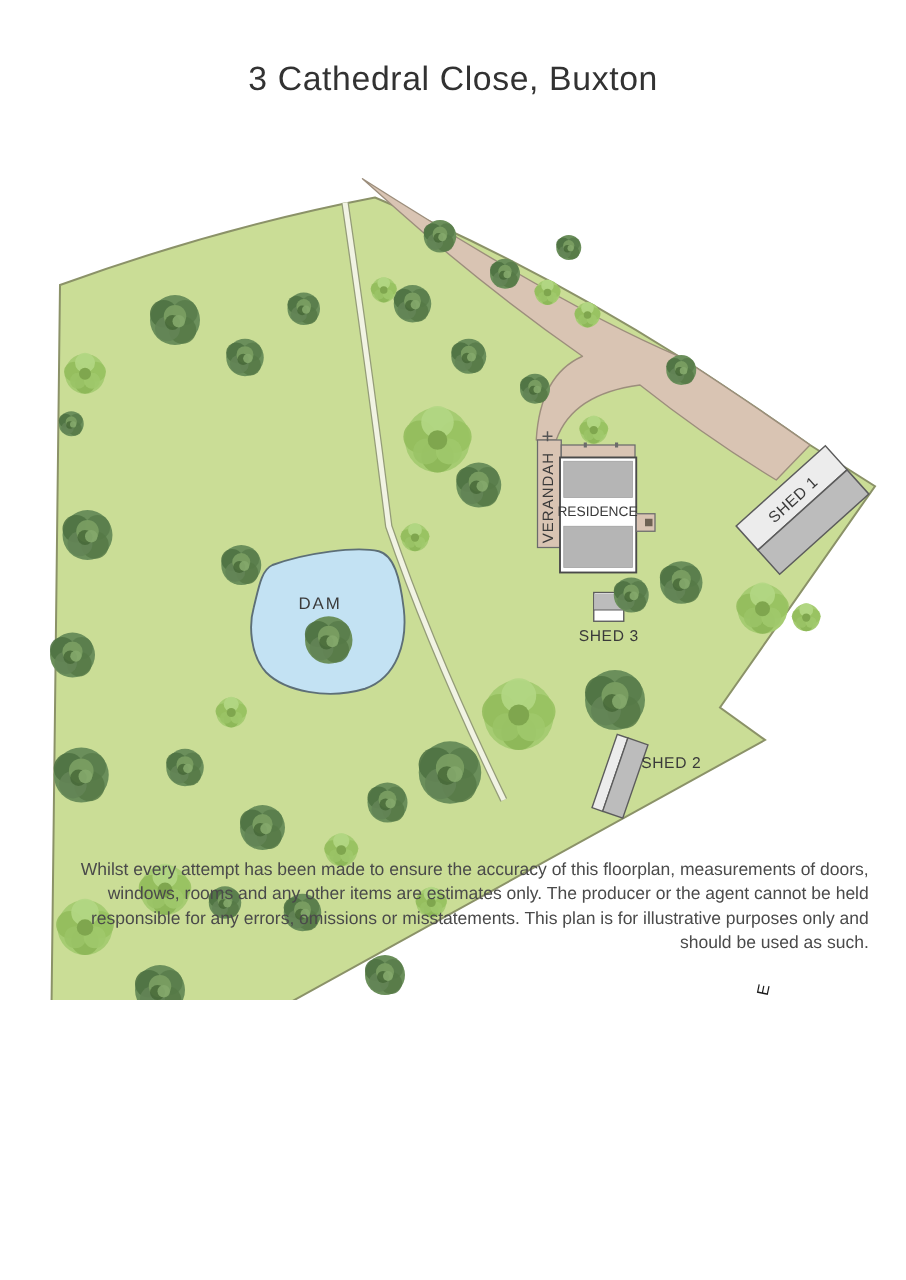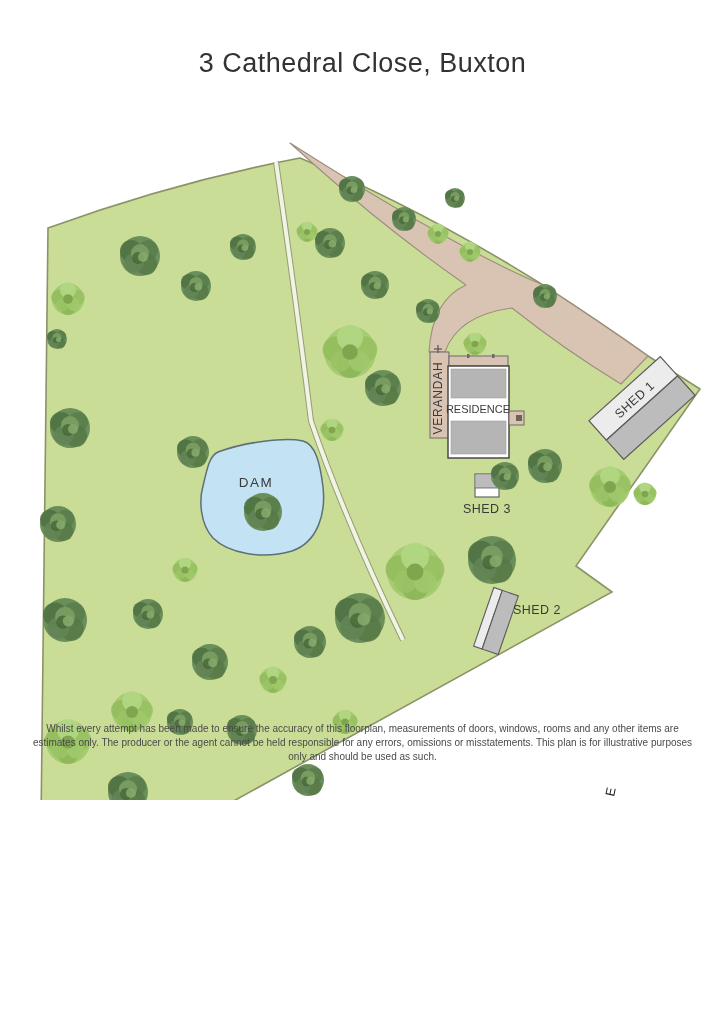--- a/index.html
+++ b/index.html
@@ -10,21 +10,21 @@
     --text:#3a3a3a; --compass-dark:#1c1c1c; --compass-gray:#9a9a9a;
   }
   html,body{margin:0;padding:0;background:#ffffff;}
   #page{position:relative;width:725px;height:800px;background:#fff;overflow:hidden;
         font-family:"Liberation Sans", sans-serif;}
   #plan-title{position:absolute;top:48px;left:0;width:100%;text-align:center;margin:0;
         font-size:27px;font-weight:400;letter-spacing:0.5px;color:#323232;}
   #site-svg{position:absolute;left:0;top:0;}
   .map-label{fill:var(--text);font-family:"Liberation Sans",sans-serif;}
   #disclaimer{position:absolute;bottom:36px;left:50%;transform:translateX(-50%);
-        width:665px;text-align:center;font-size:10px;line-height:1.4;color:#4a4a4a;margin-top:44px;}
+        width:665px;text-align:right;font-size:14px;line-height:1.4;color:#4a4a4a;margin-top:44px;}
   .boundary-shape{fill:var(--grass);stroke:var(--boundary);stroke-width:1.6;}
   .driveway-shape{fill:var(--driveway);stroke:var(--driveway-border);stroke-width:1.1;stroke-linejoin:round;}
   .water-shape{fill:var(--water);stroke:var(--water-border);stroke-width:1.5;}
 </style>
 </head>
 <body>
 
 <div id="page">
 
   <h1 id="plan-title">3 Cathedral Close, Buxton</h1>

